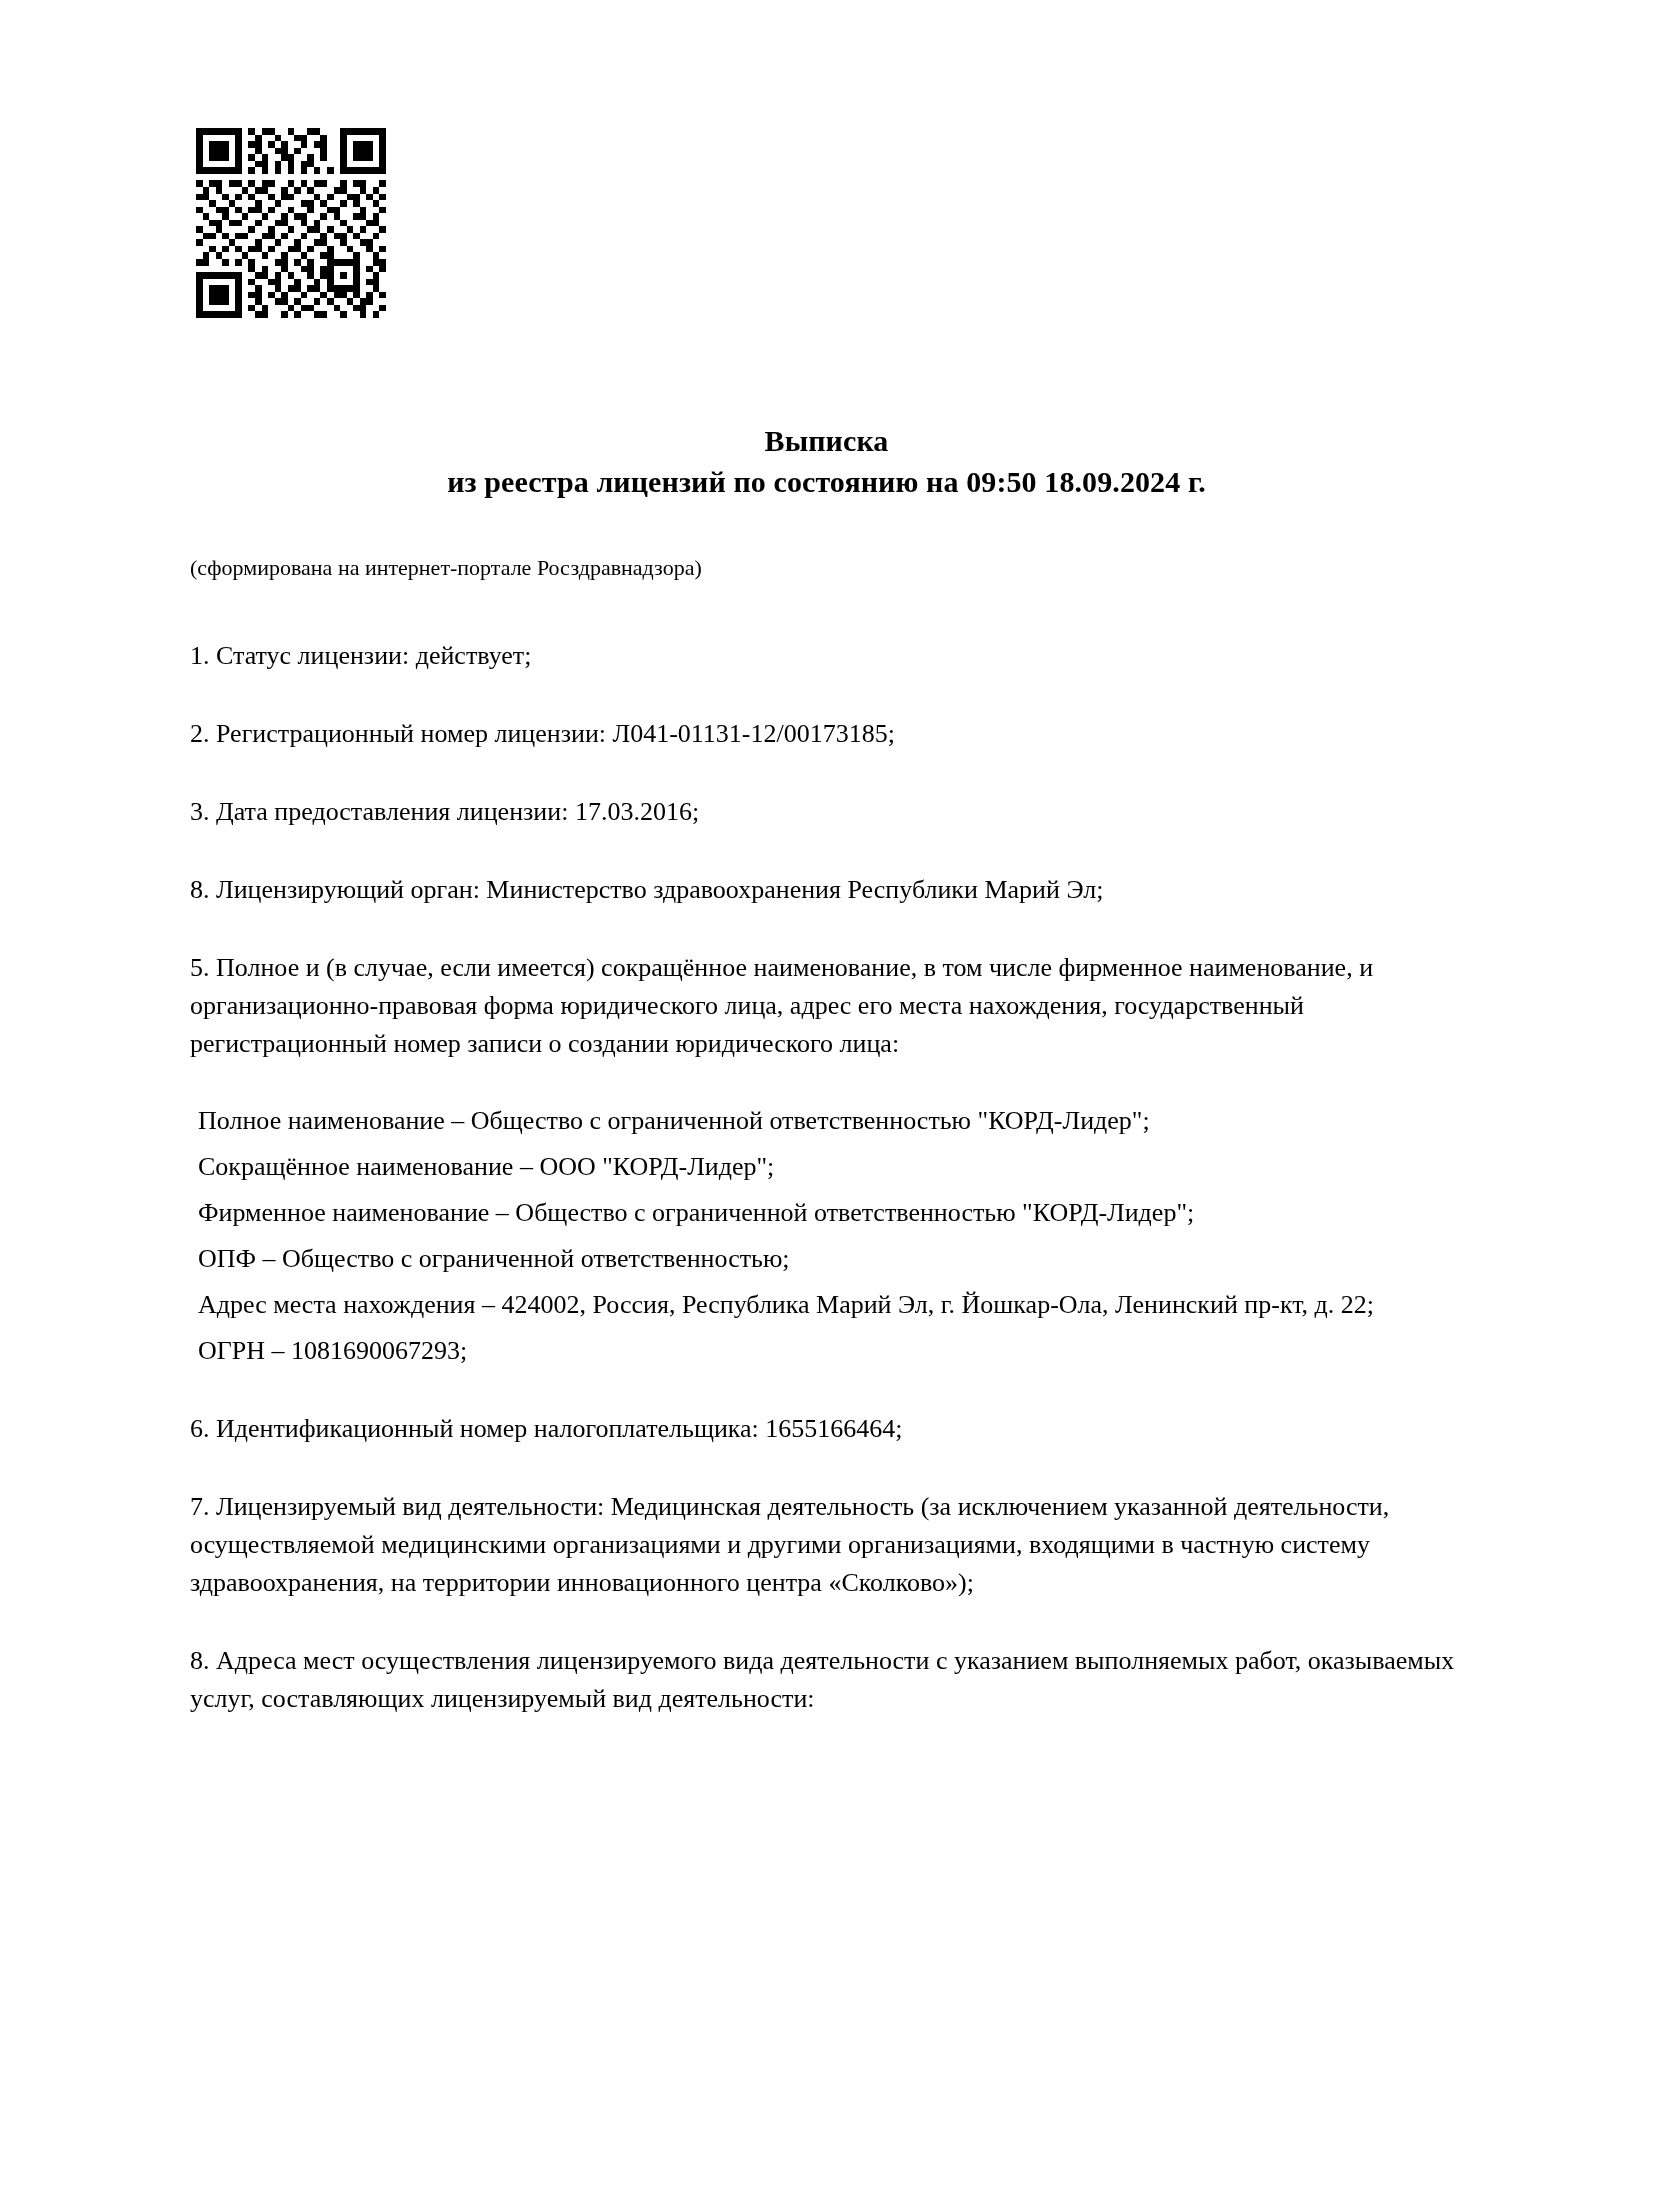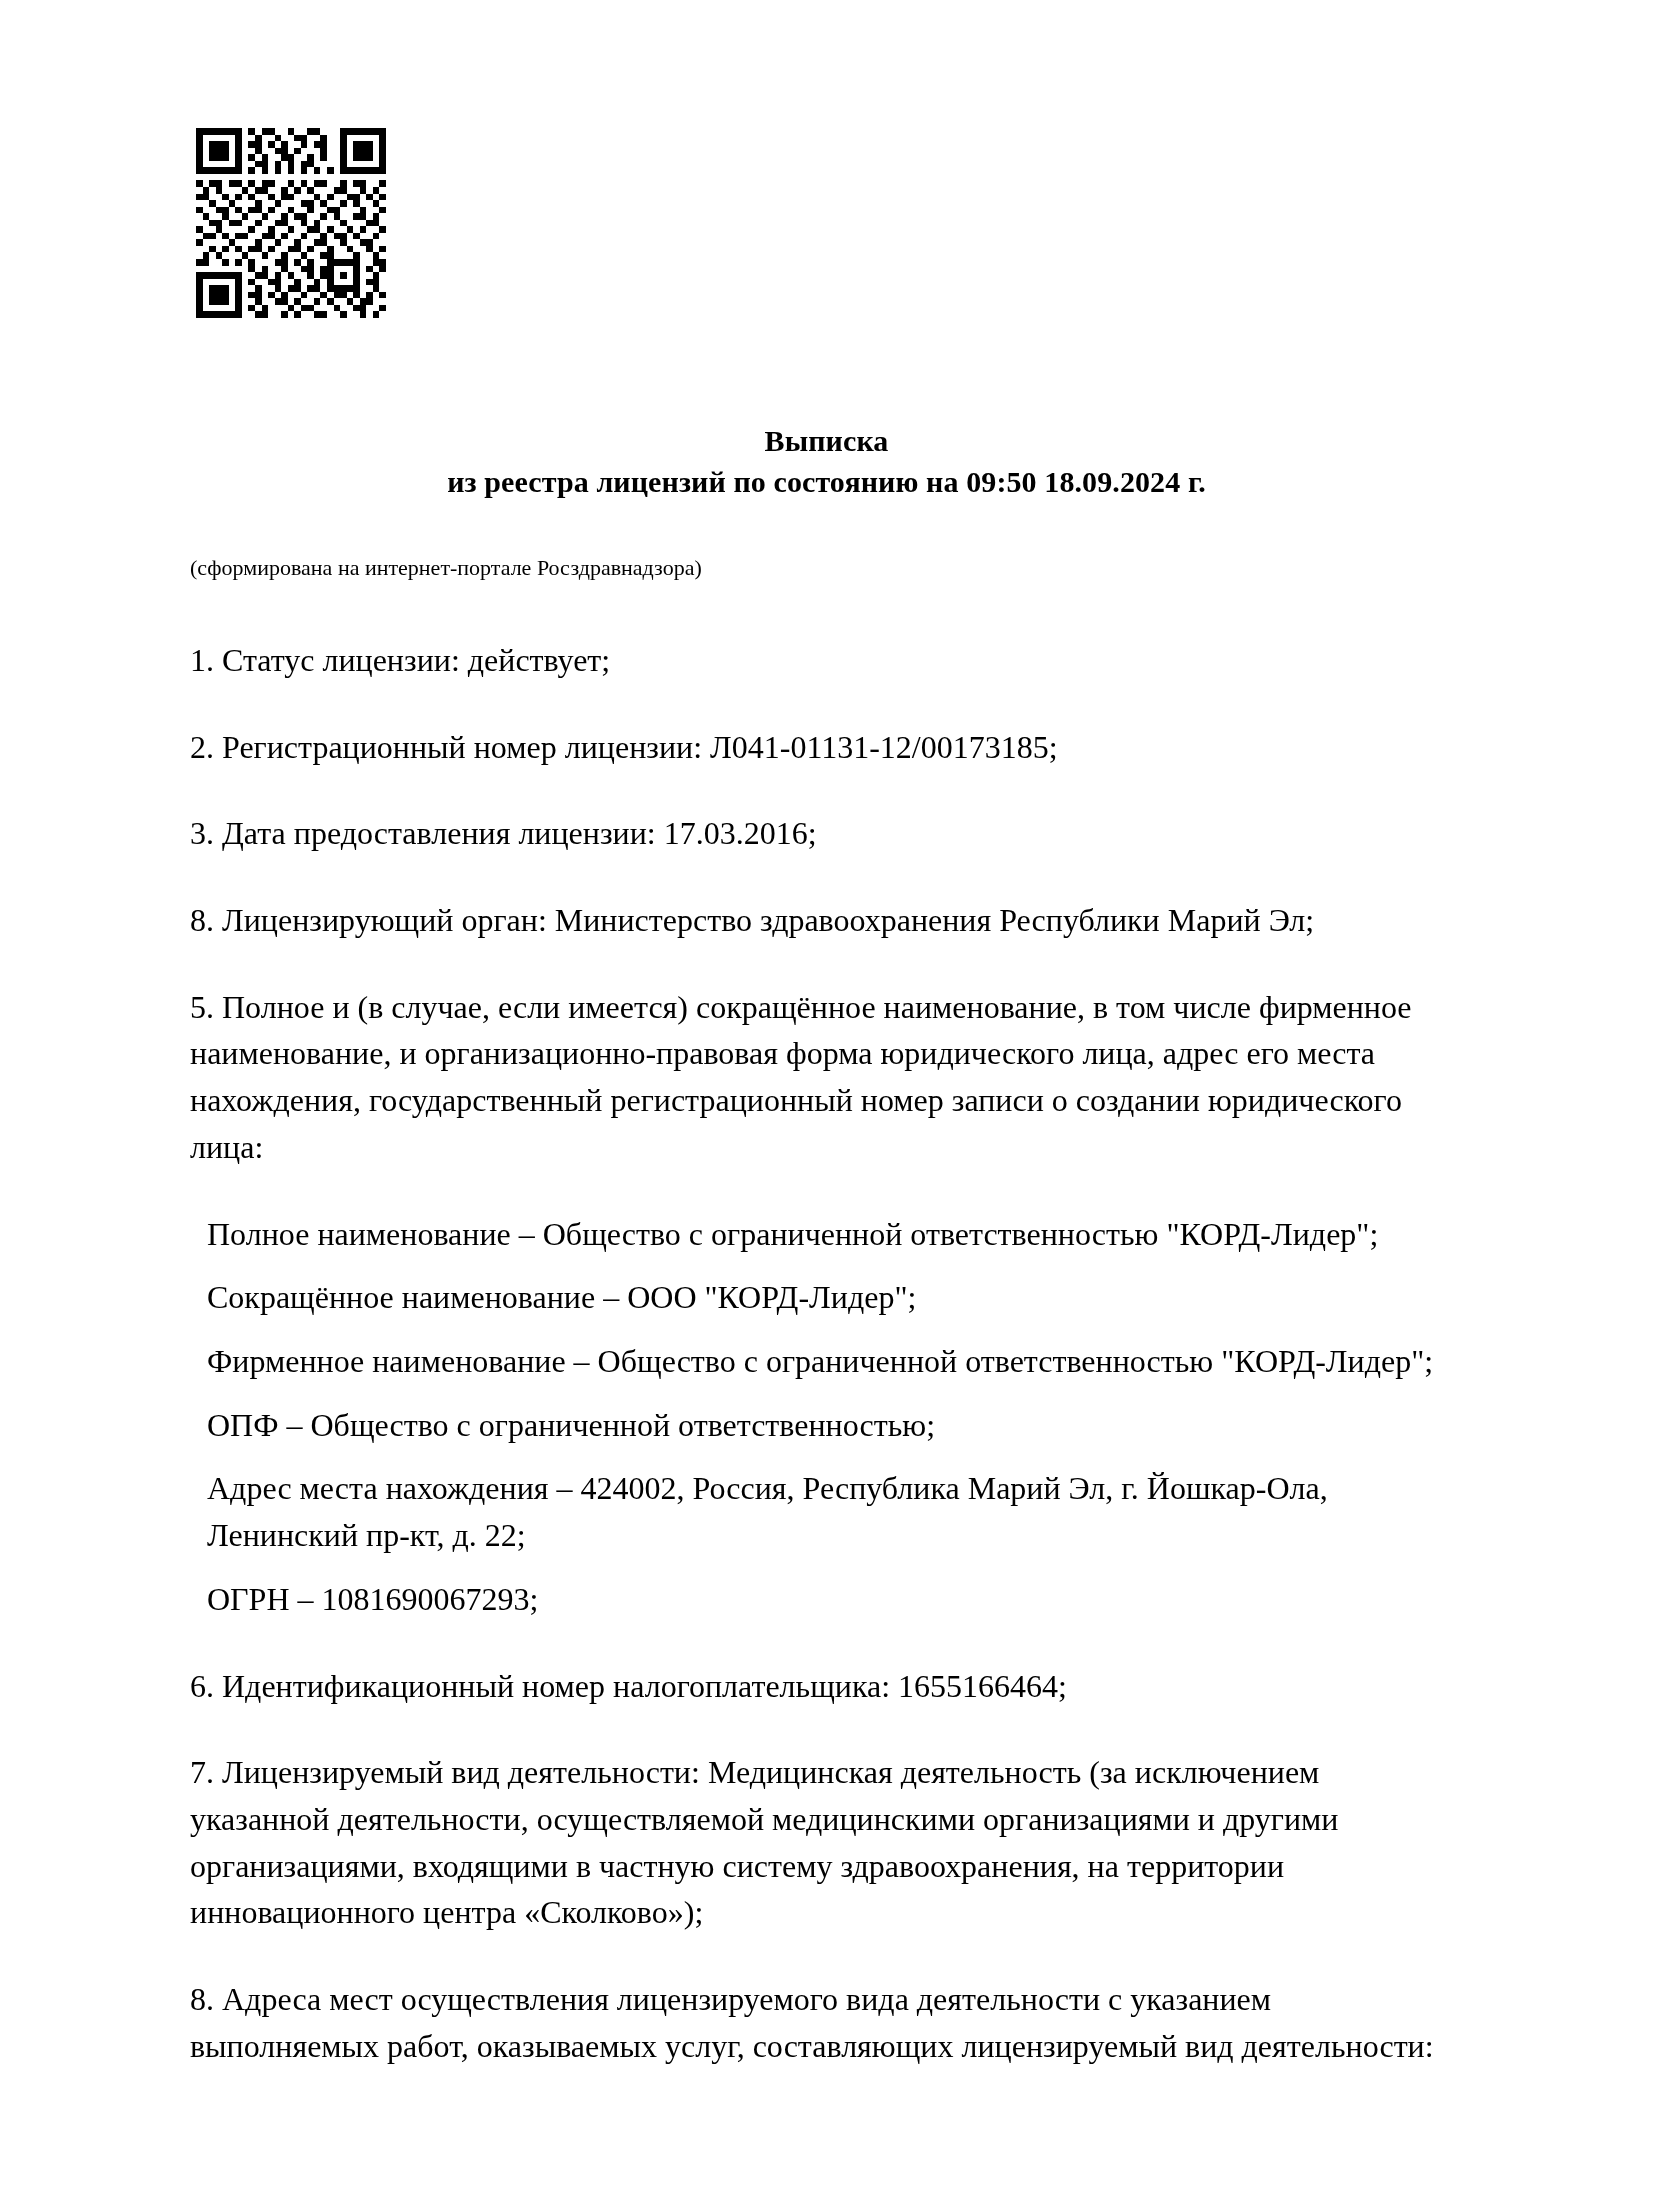--- a/index.html
+++ b/index.html
@@ -46,32 +46,32 @@
   }
   .subtitle {
     font-size: 22px;
     margin-top: 52px;
     padding-right: 6px;
   }
 
   
   .body-block {
     margin-top: 56px;
-    font-size: 32px;
+    font-size: 26px;
     line-height: 1.46;
   }
   .para {
     margin: 0 0 40px 0;
     text-align: left;
   }
   .block-lines {
     margin: 0 0 40px 0;
   }
   .block-lines .ln {
-    margin: 17px;
+    margin: 8px;
   }
 </style>
 </head>
 <body>
 
 <div class="page">
 
   <div class="qr-wrap">
     <svg width="190" height="190" viewBox="0 0 29 29" shape-rendering="crispEdges" aria-hidden="true">
       <rect width="29" height="29" fill="#ffffff"></rect>

